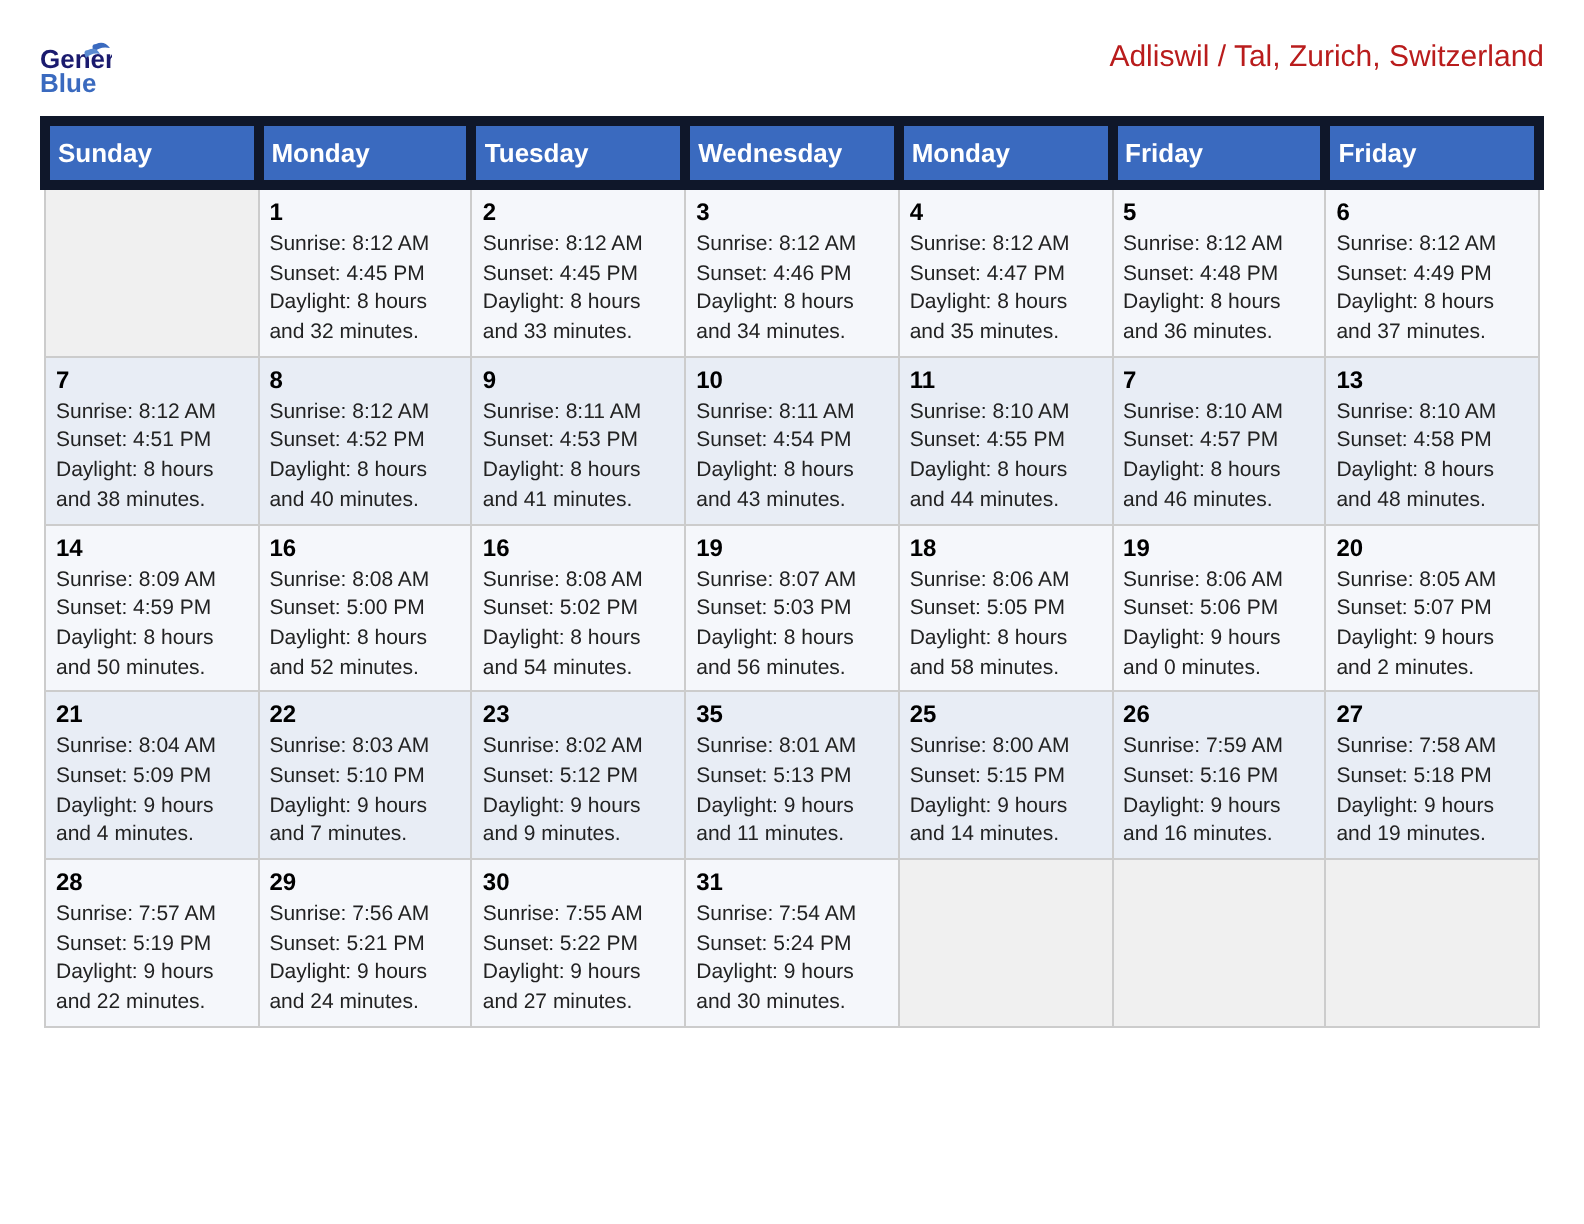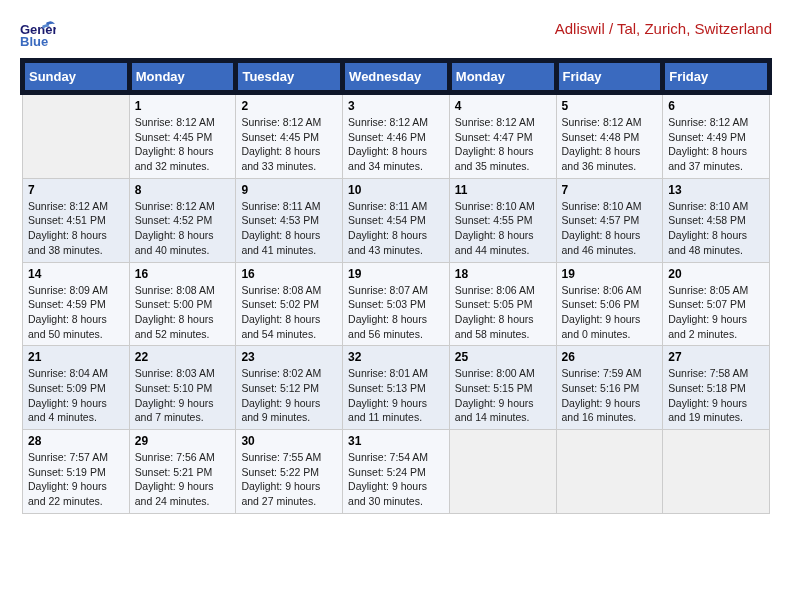--- a/index.html
+++ b/index.html
@@ -208,21 +208,21 @@
         </td>
         <td>
           <span class="day-number">22</span>
           <div class="day-info">Sunrise: 8:03 AM<br>Sunset: 5:10 PM<br>Daylight: 9 hours<br>and 7 minutes.</div>
         </td>
         <td>
           <span class="day-number">23</span>
           <div class="day-info">Sunrise: 8:02 AM<br>Sunset: 5:12 PM<br>Daylight: 9 hours<br>and 9 minutes.</div>
         </td>
         <td>
-          <span class="day-number">32</span>
+          <span class="day-number">35</span>
           <div class="day-info">Sunrise: 8:01 AM<br>Sunset: 5:13 PM<br>Daylight: 9 hours<br>and 11 minutes.</div>
         </td>
         <td>
           <span class="day-number">25</span>
           <div class="day-info">Sunrise: 8:00 AM<br>Sunset: 5:15 PM<br>Daylight: 9 hours<br>and 14 minutes.</div>
         </td>
         <td>
           <span class="day-number">26</span>
           <div class="day-info">Sunrise: 7:59 AM<br>Sunset: 5:16 PM<br>Daylight: 9 hours<br>and 16 minutes.</div>
         </td>

